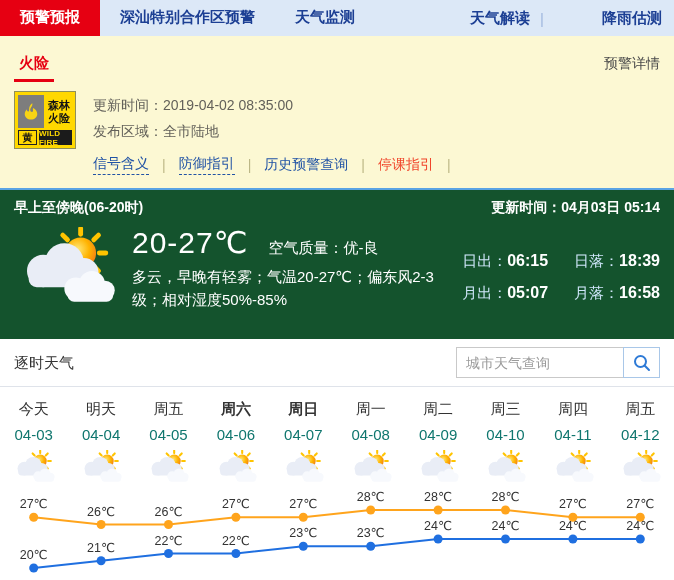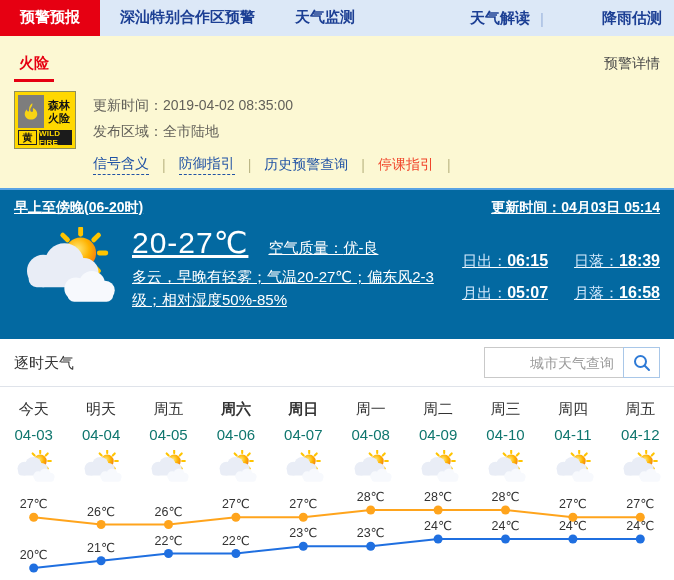--- a/index.html
+++ b/index.html
@@ -38,22 +38,22 @@
 
   .warn-info { font-size:14px; color:#63615a; padding-top:1px; }
   .warn-line { line-height:26px; }
   .warn-links { margin-top:11px; font-size:14px; display:flex; align-items:center; }
   .warn-link { color:#2052a5; cursor:pointer; padding-bottom:1px; }
   .warn-link.dashed { border-bottom:1px dashed #2052a5; }
   .warn-link.hl { color:#f0452b; }
   .wl-sep { color:#bcb786; margin:0 13px; }
 
   
-  .current { height:151px; background:#0369a1; border-top:2px solid #5aa3e4;
-    color:#fff; padding:9px 14px 0;text-decoration:underline; }
+  .current { height:151px; background:#14532d; border-top:2px solid #5aa3e4;
+    color:#fff; padding:9px 14px 0; }
   .cur-head { display:flex; justify-content:space-between; font-size:14px; font-weight:bold; }
   .cur-main { display:flex; margin-top:8px; }
   .big-icon { width:104px; height:78px; flex:none; margin-top:2px; }
   .cur-mid { margin-left:14px; width:344px; }
   .row1 { display:flex; align-items:baseline; }
   .temp { font-size:30px; letter-spacing:1px; }
   .air { font-size:15px; margin-left:20px; }
   .desc { font-size:15px; line-height:23px; margin-top:5px; }
   .sunmoon { margin-left:auto; margin-top:27px; display:grid;
     grid-template-columns:auto auto; column-gap:26px; row-gap:13px;
@@ -61,22 +61,22 @@
   .sm-label { color:#cfe6fa; }
   .sm-val { font-weight:bold; font-size:16px; }
 
   
   .fc-bar { height:48px; display:flex; align-items:center; padding:0 14px;
     border-bottom:1px solid #dfe3ea; background:#fff; }
   .fc-tab { font-size:15px; color:#333; margin-right:32px; height:48px; line-height:48px;
     cursor:pointer; }
   .fc-tab.active { color:#2a5cc8; border-bottom:3px solid #2a5cc8; }
   .searchbox { margin-left:auto; display:flex; }
-  .search-input { width:140px; height:31px; border:1px solid #c9c9c9; padding:0 9px;
-    font-size:14px; color:#333; outline:none; font-family:inherit;text-align:right; }
+  .search-input { width:168px; height:31px; border:1px solid #c9c9c9; padding:0 9px;
+    font-size:14px; color:#333; outline:none; font-family:inherit; }
   .search-input::placeholder { color:#9a9a9a; }
   .search-btn { width:37px; height:31px; border:1px solid #a9c7e8; background:#fff;
     display:flex; align-items:center; justify-content:center; cursor:pointer; margin-left:-1px; }
 
   
   .fc-days { display:grid; grid-template-columns:repeat(10,1fr); text-align:center; padding-top:13px; }
   .day-col { cursor:pointer; }
   .day-name { font-size:15px; color:#333; }
   .day-name.bold { font-weight:bold; }
   .day-date { font-size:15px; color:#0f766e; margin-top:7px; }

